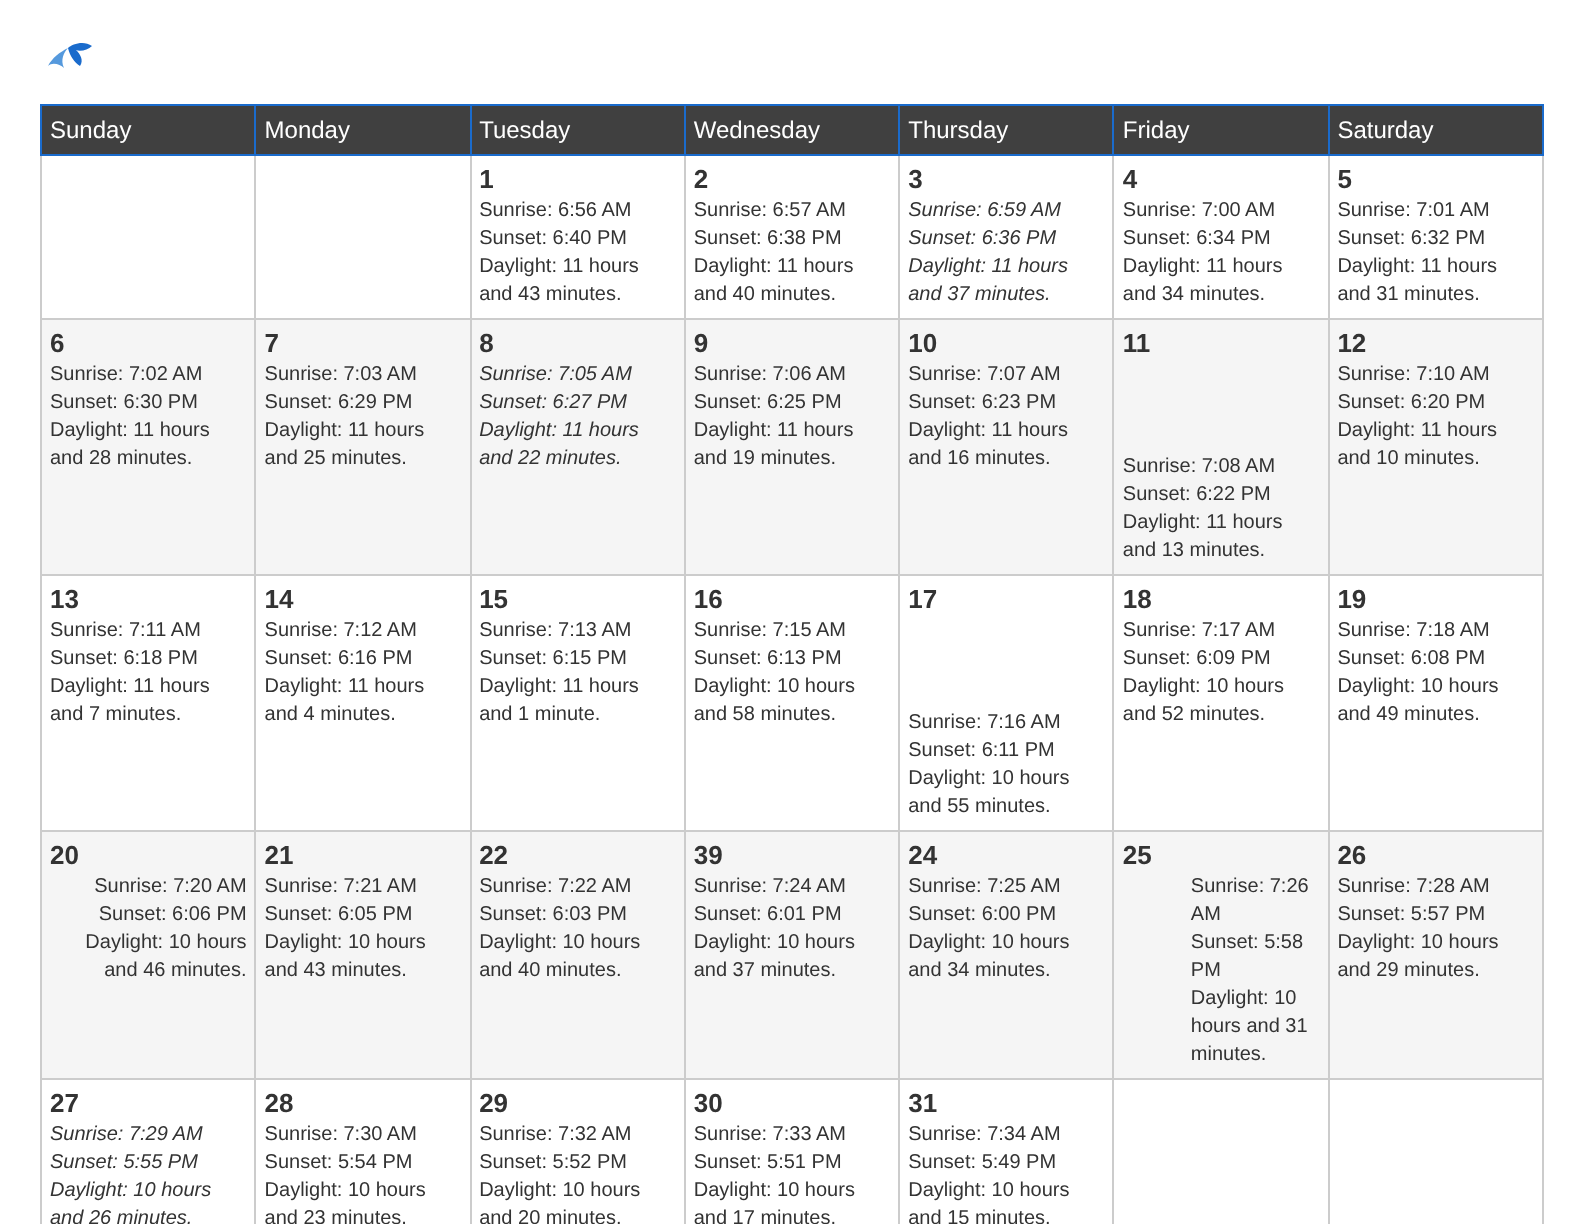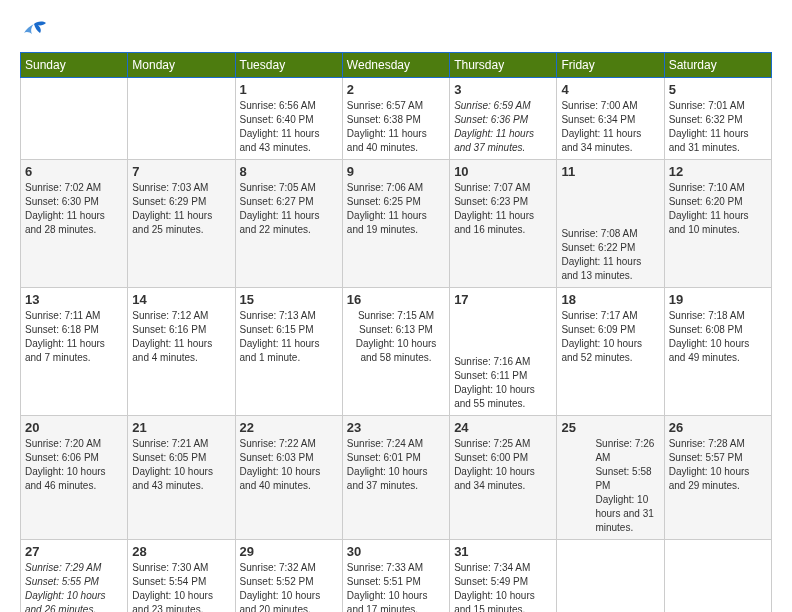--- a/index.html
+++ b/index.html
@@ -37,21 +37,21 @@
     .location-title {
       font-size: 16px;
       color: #555;
     }
     .calendar {
       width: 100%;
       border-collapse: collapse;
       font-size: 11px;
     }
     .calendar th {
-      background: #4d7c0f;
+      background: #404040;
       color: #fff;
       padding: 5px 4px;
       text-align: left;
       font-size: 12px;
       font-weight: normal;
       border: 1px solid #1a6bcc;
     }
     .calendar td {
       vertical-align: top;
       padding: 4px;
@@ -159,21 +159,21 @@
 Daylight: 11 hours and 28 minutes.</div>
         </td>
         <td>
           <span class="day-number">7</span>
           <div class="day-info" style="white-space: pre-line;">Sunrise: 7:03 AM
 Sunset: 6:29 PM
 Daylight: 11 hours and 25 minutes.</div>
         </td>
         <td>
           <span class="day-number">8</span>
-          <div class="day-info" style="white-space: pre-line;">Sunrise: 7:05 AM
+          <div class="day-info" style="white-space: pre-line; font-style: italic;">Sunrise: 7:05 AM
 Sunset: 6:27 PM
 Daylight: 11 hours and 22 minutes.</div>
         </td>
         <td>
           <span class="day-number">9</span>
           <div class="day-info" style="white-space: pre-line;">Sunrise: 7:06 AM
 Sunset: 6:25 PM
 Daylight: 11 hours and 19 minutes.</div>
         </td>
         <td>
@@ -209,21 +209,21 @@
 Daylight: 11 hours and 4 minutes.</div>
         </td>
         <td>
           <span class="day-number">15</span>
           <div class="day-info" style="white-space: pre-line;">Sunrise: 7:13 AM
 Sunset: 6:15 PM
 Daylight: 11 hours and 1 minute.</div>
         </td>
         <td>
           <span class="day-number">16</span>
-          <div class="day-info" style="white-space: pre-line; text-align: center;">Sunrise: 7:15 AM
+          <div class="day-info" style="white-space: pre-line;">Sunrise: 7:15 AM
 Sunset: 6:13 PM
 Daylight: 10 hours and 58 minutes.</div>
         </td>
         <td>
           <span class="day-number">17</span>
           <div class="day-info" style="white-space: pre-line; margin-top: 48px;">Sunrise: 7:16 AM
 Sunset: 6:11 PM
 Daylight: 10 hours and 55 minutes.</div>
         </td>
         <td>
@@ -235,38 +235,38 @@
         <td>
           <span class="day-number">19</span>
           <div class="day-info" style="white-space: pre-line;">Sunrise: 7:18 AM
 Sunset: 6:08 PM
 Daylight: 10 hours and 49 minutes.</div>
         </td>
       </tr>
       <tr>
         <td>
           <span class="day-number">20</span>
-          <div class="day-info" style="white-space: pre-line;">Sunrise: 7:20 AM
+          <div class="day-info" style="white-space: pre-line; text-align: right;">Sunrise: 7:20 AM
 Sunset: 6:06 PM
 Daylight: 10 hours and 46 minutes.</div>
         </td>
         <td>
           <span class="day-number">21</span>
           <div class="day-info" style="white-space: pre-line;">Sunrise: 7:21 AM
 Sunset: 6:05 PM
 Daylight: 10 hours and 43 minutes.</div>
         </td>
         <td>
           <span class="day-number">22</span>
           <div class="day-info" style="white-space: pre-line;">Sunrise: 7:22 AM
 Sunset: 6:03 PM
 Daylight: 10 hours and 40 minutes.</div>
         </td>
         <td>
-          <span class="day-number">23</span>
+          <span class="day-number">39</span>
           <div class="day-info" style="white-space: pre-line;">Sunrise: 7:24 AM
 Sunset: 6:01 PM
 Daylight: 10 hours and 37 minutes.</div>
         </td>
         <td>
           <span class="day-number">24</span>
           <div class="day-info" style="white-space: pre-line;">Sunrise: 7:25 AM
 Sunset: 6:00 PM
 Daylight: 10 hours and 34 minutes.</div>
         </td>

